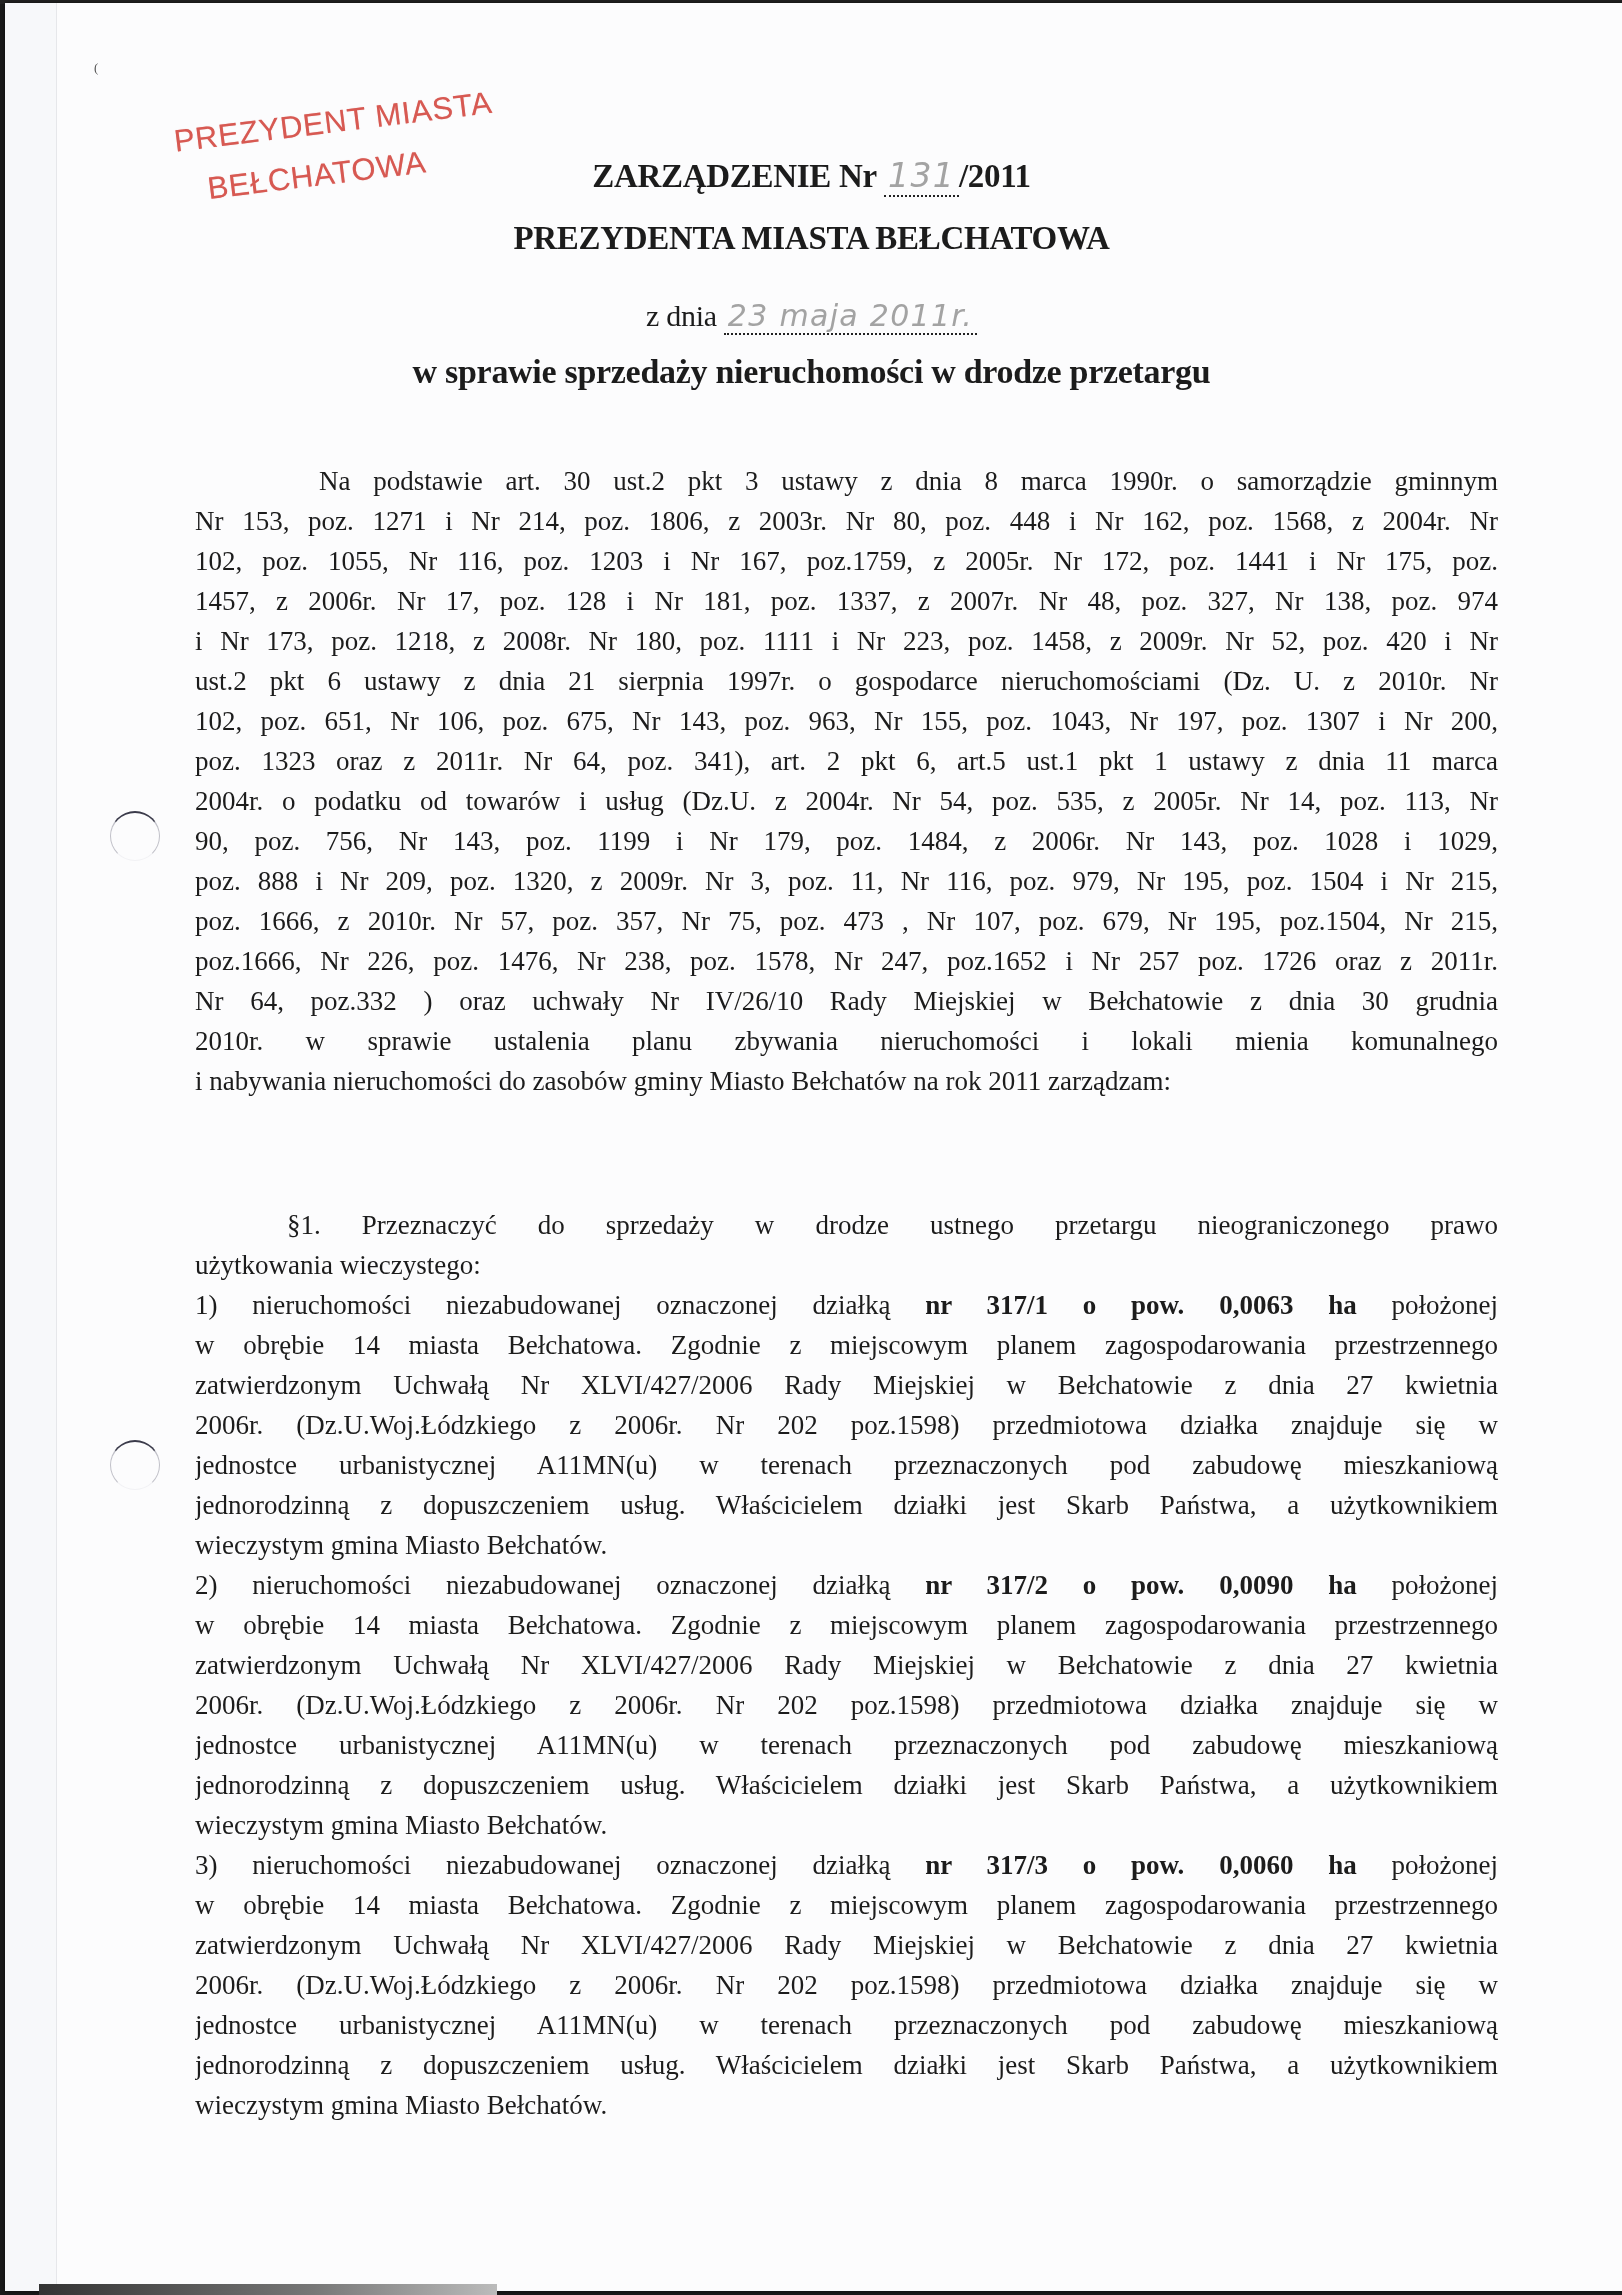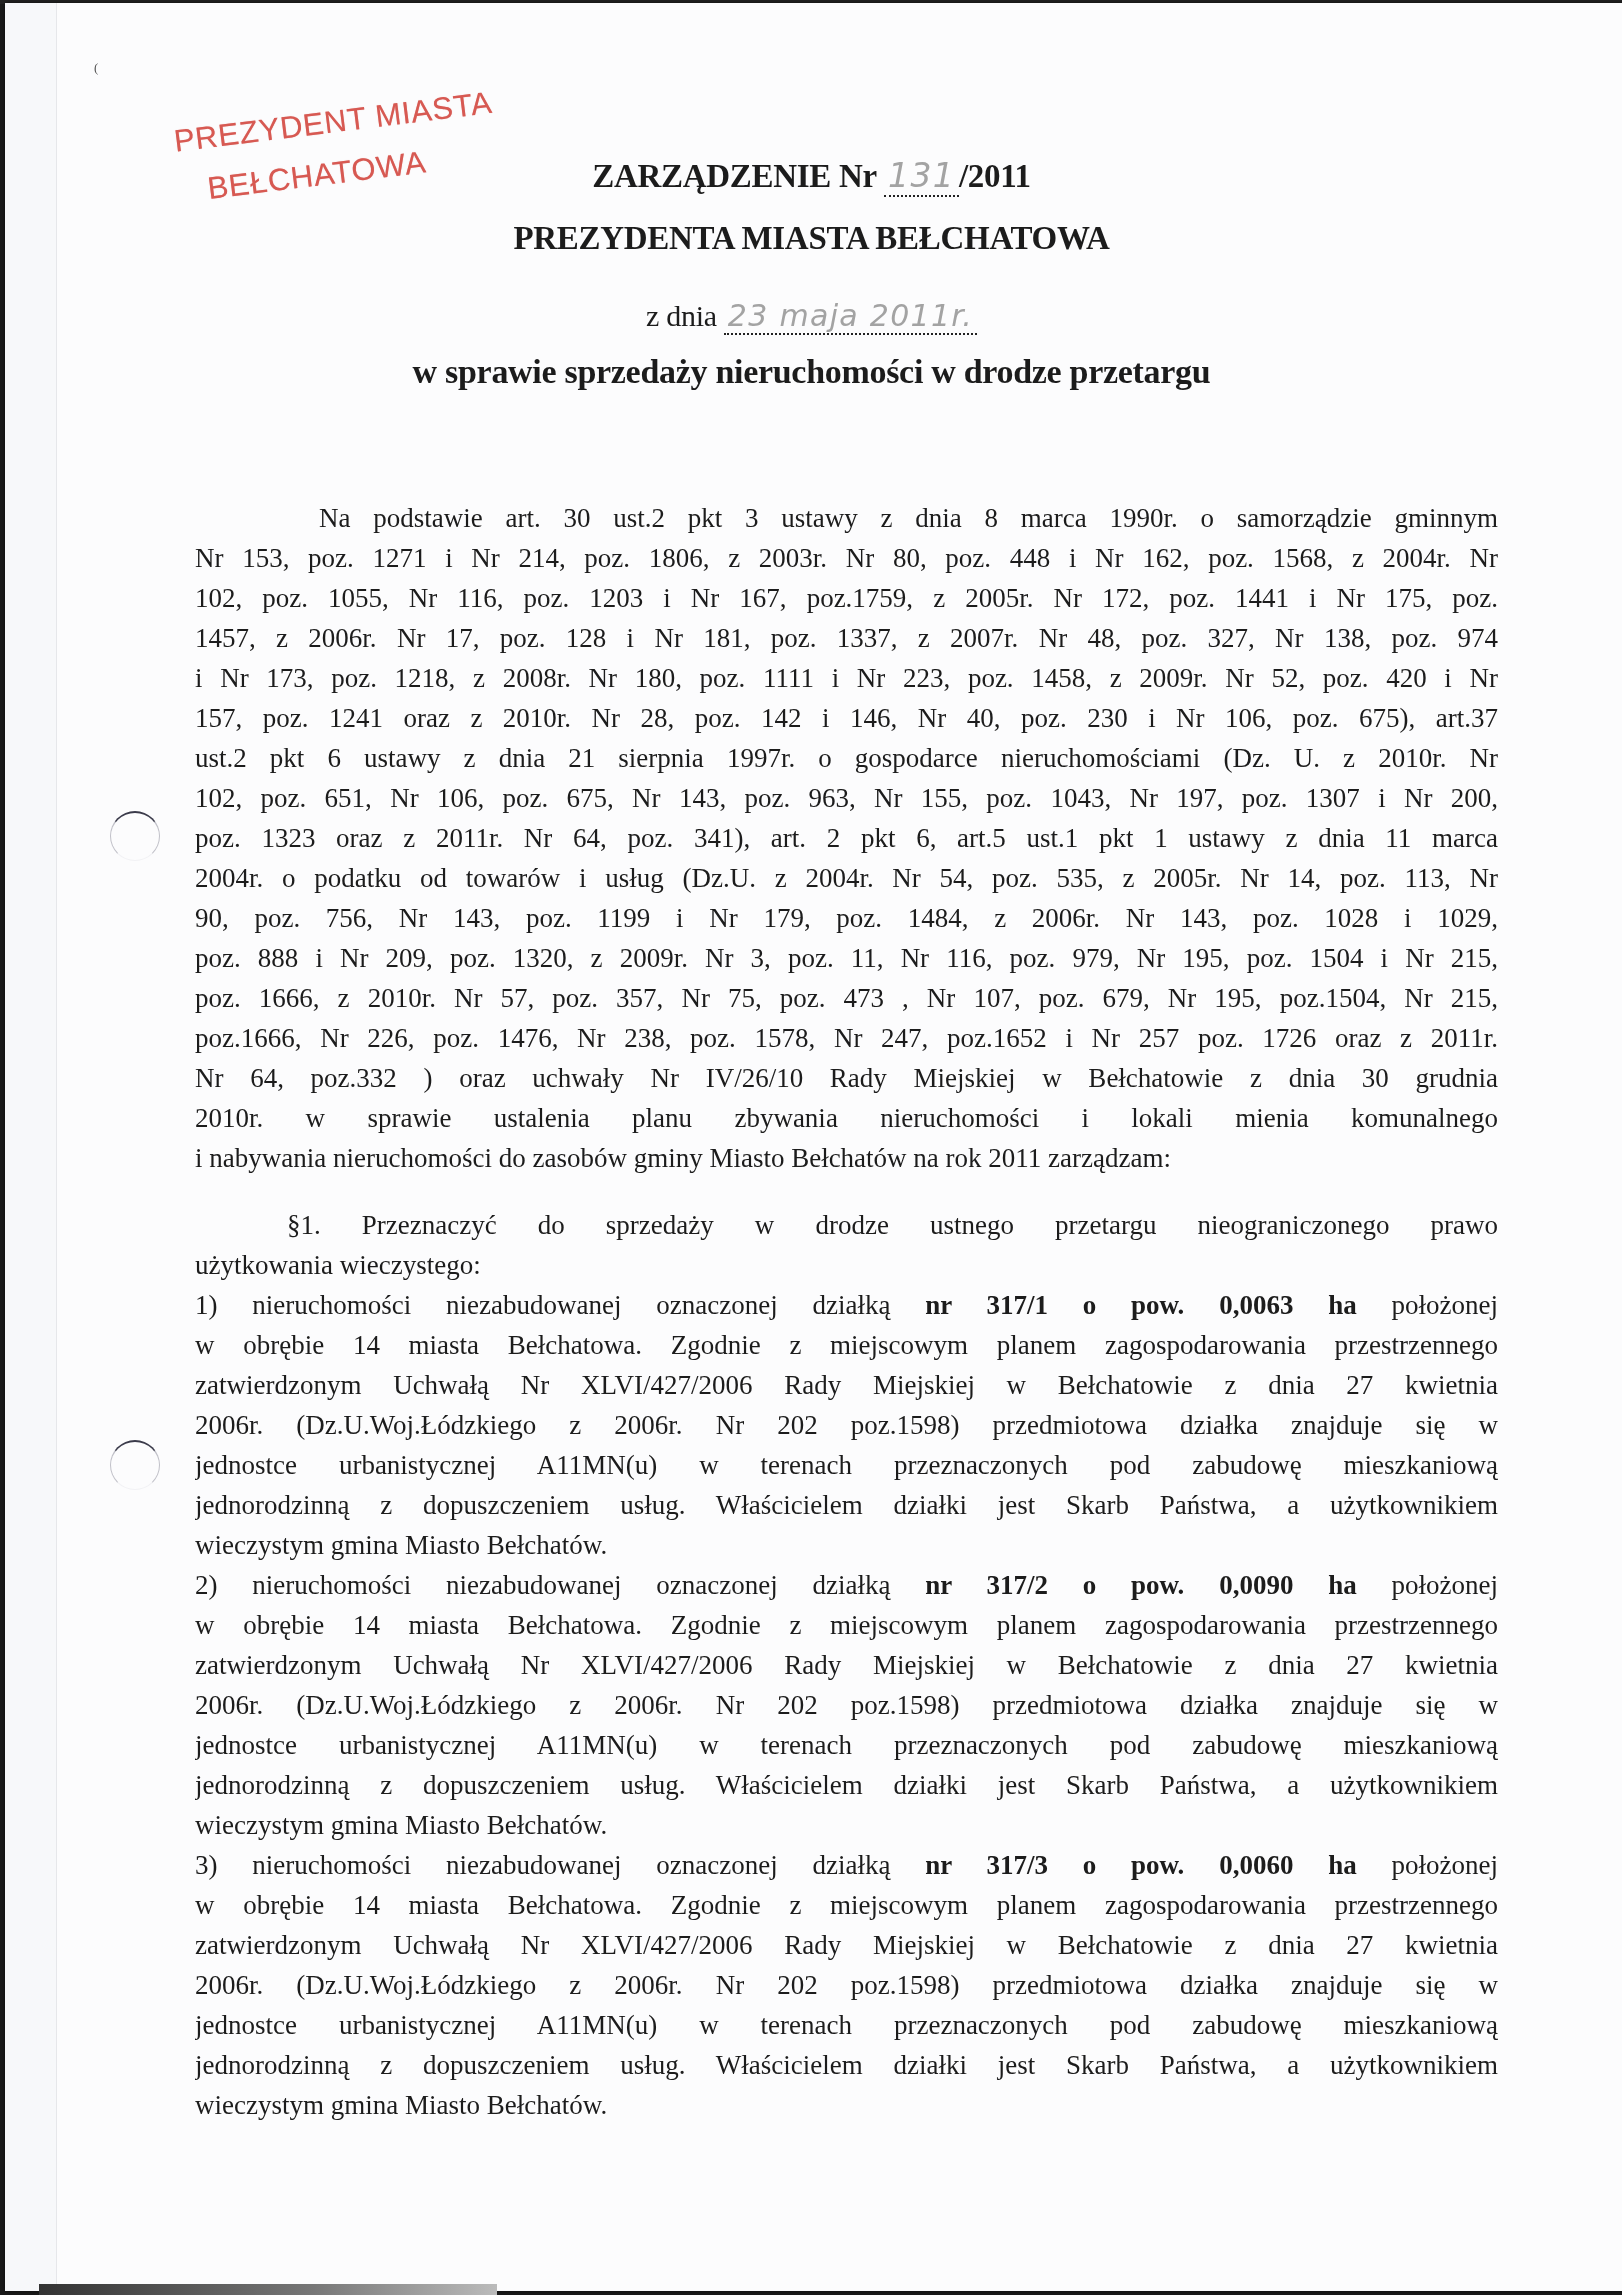--- a/index.html
+++ b/index.html
@@ -128,21 +128,21 @@
       display: block;
       height: 40px;
       white-space: nowrap;
       text-align: justify;
       text-align-last: justify;
       overflow: hidden;
     }
     .ln.last {
       text-align-last: left;
     }
-    .ln.indent { padding-left: 124px; margin-top: 37px; }
+    .ln.indent { padding-left: 124px; }
     .ln.indent-s1 { padding-left: 92px; }
     .body-text b { font-weight: bold; }
   </style>
 </head>
 <body>
 
 <div class="scan-edge-top"></div>
 <div class="page"></div>
 <div class="left-strip"></div>
 <div class="scan-edge-bottom"></div>
@@ -170,21 +170,20 @@
   </div>
 
   <div class="title title-subject">w sprawie sprzedaży nieruchomości w drodze przetargu</div>
 
   <div class="body-text" style="top:461px;">
     <span class="ln indent">Na podstawie art. 30 ust.2 pkt 3 ustawy z dnia 8 marca 1990r. o samorządzie gminnym</span>
     <span class="ln">Nr 153, poz. 1271 i  Nr 214, poz. 1806, z 2003r. Nr 80, poz. 448 i  Nr 162, poz. 1568, z 2004r. Nr</span>
     <span class="ln">102, poz. 1055, Nr 116, poz. 1203 i Nr 167, poz.1759, z 2005r. Nr 172, poz. 1441 i  Nr 175, poz.</span>
     <span class="ln">1457,  z 2006r. Nr 17, poz. 128 i Nr 181, poz. 1337, z 2007r. Nr 48, poz. 327,  Nr 138, poz. 974</span>
     <span class="ln">i Nr 173, poz. 1218, z 2008r. Nr 180, poz. 1111 i  Nr 223, poz. 1458, z 2009r. Nr 52, poz. 420 i Nr</span>
-    <span class="ln">157, poz. 1241 oraz  z 2010r. Nr 28, poz. 142 i 146, Nr 40, poz. 230 i  Nr 106, poz. 675),  art.37</span>
     <span class="ln">ust.2 pkt 6  ustawy z dnia 21 sierpnia 1997r. o gospodarce nieruchomościami (Dz. U. z 2010r. Nr</span>
     <span class="ln">102, poz. 651, Nr 106, poz. 675, Nr 143, poz. 963, Nr 155, poz. 1043, Nr 197, poz. 1307 i Nr 200,</span>
     <span class="ln">poz. 1323 oraz z 2011r. Nr 64, poz. 341), art. 2 pkt 6, art.5 ust.1 pkt 1 ustawy z dnia 11 marca</span>
     <span class="ln">2004r. o podatku od towarów  i usług (Dz.U. z  2004r. Nr 54, poz. 535, z 2005r. Nr 14, poz. 113, Nr</span>
     <span class="ln">90, poz. 756, Nr 143, poz. 1199 i Nr 179, poz. 1484, z 2006r. Nr 143, poz. 1028 i 1029,</span>
     <span class="ln">poz. 888 i Nr 209, poz. 1320, z 2009r. Nr 3, poz. 11, Nr 116, poz. 979, Nr 195, poz. 1504 i Nr 215,</span>
     <span class="ln">poz. 1666, z 2010r. Nr 57, poz. 357, Nr 75, poz. 473 , Nr 107, poz. 679, Nr 195, poz.1504, Nr 215,</span>
     <span class="ln">poz.1666, Nr 226, poz. 1476, Nr 238, poz. 1578, Nr 247, poz.1652 i Nr 257 poz. 1726 oraz z 2011r.</span>
     <span class="ln">Nr 64, poz.332 ) oraz  uchwały  Nr IV/26/10 Rady Miejskiej w Bełchatowie  z dnia 30 grudnia</span>
     <span class="ln">2010r.  w  sprawie  ustalenia  planu  zbywania  nieruchomości  i lokali  mienia  komunalnego</span>

